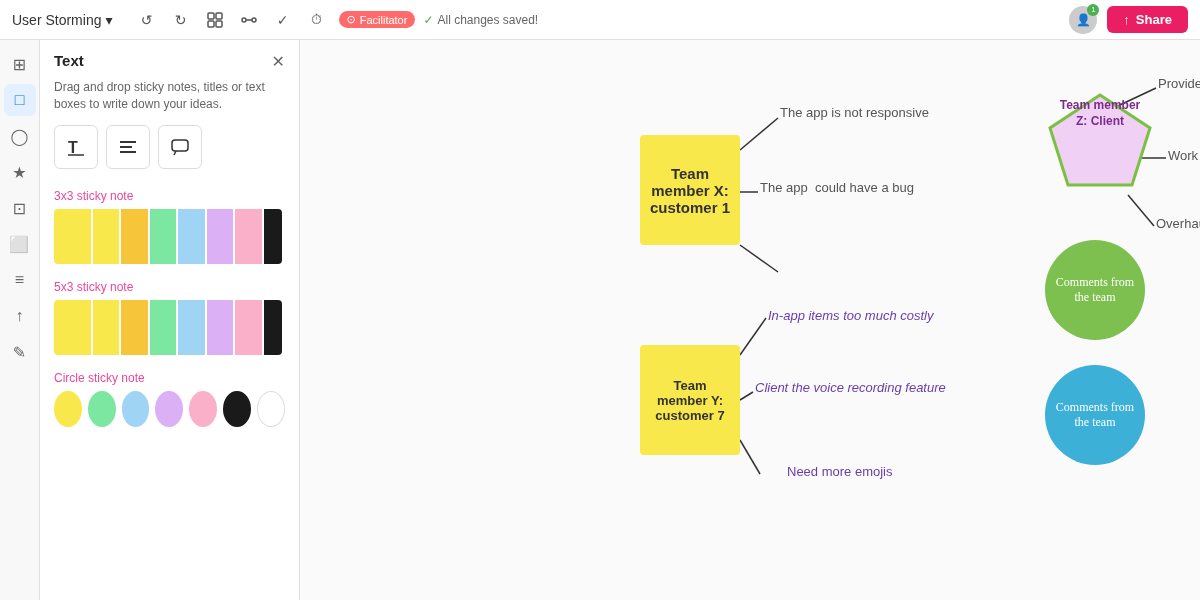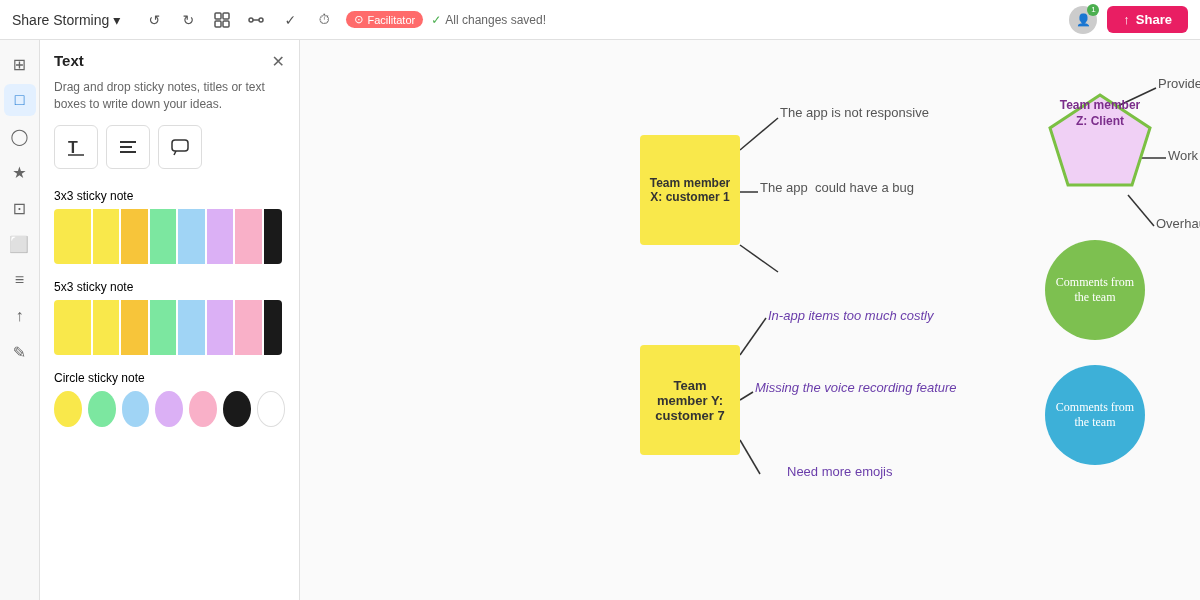--- a/index.html
+++ b/index.html
@@ -187,21 +187,21 @@
       align-items: center;
       justify-content: center;
       cursor: pointer;
       background: #fff;
       color: #333;
     }
     .tool-btn svg { width: 20px; height: 20px; }
 
     .panel-section-label {
       font-size: 12px;
-      color: #000000;
+      color: #ec4899;
       padding: 4px 14px 6px;
       font-weight: 500;
     }
 
     
     .canvas {
       flex: 1;
       background: #fafafa;
       position: relative;
       overflow: hidden;
@@ -251,21 +251,21 @@
       color: #555;
       white-space: nowrap;
     }
   </style>
 </head>
 <body>
 
 <div class="toolbar">
   <div class="toolbar-left">
     <div class="board-name">
-      <span>Share Storming</span>
+      <span>User Storming</span>
       <span>▾</span>
     </div>
     <div class="toolbar-icons">
       <div class="toolbar-icon" title="Undo">↺</div>
       <div class="toolbar-icon" title="Redo">↻</div>
       <div class="toolbar-icon" title="View">
         <svg width="16" height="16" viewBox="0 0 16 16" fill="none">
             <rect x="1" y="1" width="6" height="6" rx="1" stroke="#555" stroke-width="1.5"></rect>
             <rect x="9" y="1" width="6" height="6" rx="1" stroke="#555" stroke-width="1.5"></rect>
             <rect x="1" y="9" width="6" height="6" rx="1" stroke="#555" stroke-width="1.5"></rect>
@@ -392,21 +392,21 @@
         <line x1="458" y1="152" x2="440" y2="152" stroke="#333" stroke-width="1.5"></line>
         <line x1="478" y1="232" x2="440" y2="205" stroke="#333" stroke-width="1.5"></line>
         <line x1="466" y1="278" x2="440" y2="315" stroke="#333" stroke-width="1.5"></line>
         <line x1="453" y1="352" x2="440" y2="360" stroke="#333" stroke-width="1.5"></line>
         <line x1="460" y1="434" x2="440" y2="400" stroke="#333" stroke-width="1.5"></line>
         <line x1="856" y1="48" x2="805" y2="72" stroke="#333" stroke-width="1.5"></line>
         <line x1="866" y1="118" x2="828" y2="118" stroke="#333" stroke-width="1.5"></line>
         <line x1="854" y1="186" x2="828" y2="155" stroke="#333" stroke-width="1.5"></line>
       </svg>
 
-    <div class="sticky-note" style="left:340px; top:95px; width:100px; height:110px; background:#f9e84b; font-size:12px;text-align:center;">
+    <div class="sticky-note" style="left:340px; top:95px; width:100px; height:110px; background:#f9e84b; font-size:15px;text-align:center;">
       <span>Team member X: customer 1</span>
     </div>
 
     <div class="sticky-note" style="left:340px; top:305px; width:100px; height:110px; background:#f9e84b; font-size:13px;">
       <span>Team member Y: customer 7</span>
     </div>
 
     <div style="position:absolute; left:745px; top:50px; width:110px; height:105px;">
       <svg width="110" height="105" viewBox="0 0 110 105">
         <polygon points="55,5 105,38 87,95 23,95 5,38" fill="#f0d0f5" stroke="#7bc043" stroke-width="3"></polygon>
@@ -420,20 +420,20 @@
       <span>Comments from the team</span>
     </div>
 
     <div class="circle-node" style="left:795px; top:375px; width:100px; height:100px; background:#3db0d8; transform:translate(-50%,-50%); font-size:12px;">
       <span>Comments from the team</span>
     </div>
 
     <div class="annotation-label" style="left:480px; top:65px;">The app is not responsive</div>
     <div class="annotation-label" style="left:460px; top:140px;">The app &nbsp;could have a bug</div>
     <div class="annotation-label" style="left:468px; top:268px; color:#6a3daa; font-style:italic;">In-app items too much costly</div>
-    <div class="annotation-label" style="left:455px; top:340px; color:#6a3daa; font-style:italic;">Missing the voice recording feature</div>
+    <div class="annotation-label" style="left:455px; top:340px; color:#6a3daa; font-style:italic;">Client the voice recording feature</div>
     <div class="annotation-label" style="left:487px; top:424px; color:#6a3daa; ">Need more emojis</div>
     <div class="annotation-label" style="left:858px; top:36px;">Provide weekly reports on development steps</div>
     <div class="annotation-label" style="left:868px; top:108px;">Work on in-app images</div>
     <div class="annotation-label" style="left:856px; top:176px;">Overhaul app UX/UI to make it responsive</div>
 
   </div>
 </div>
 
 </body></html>

